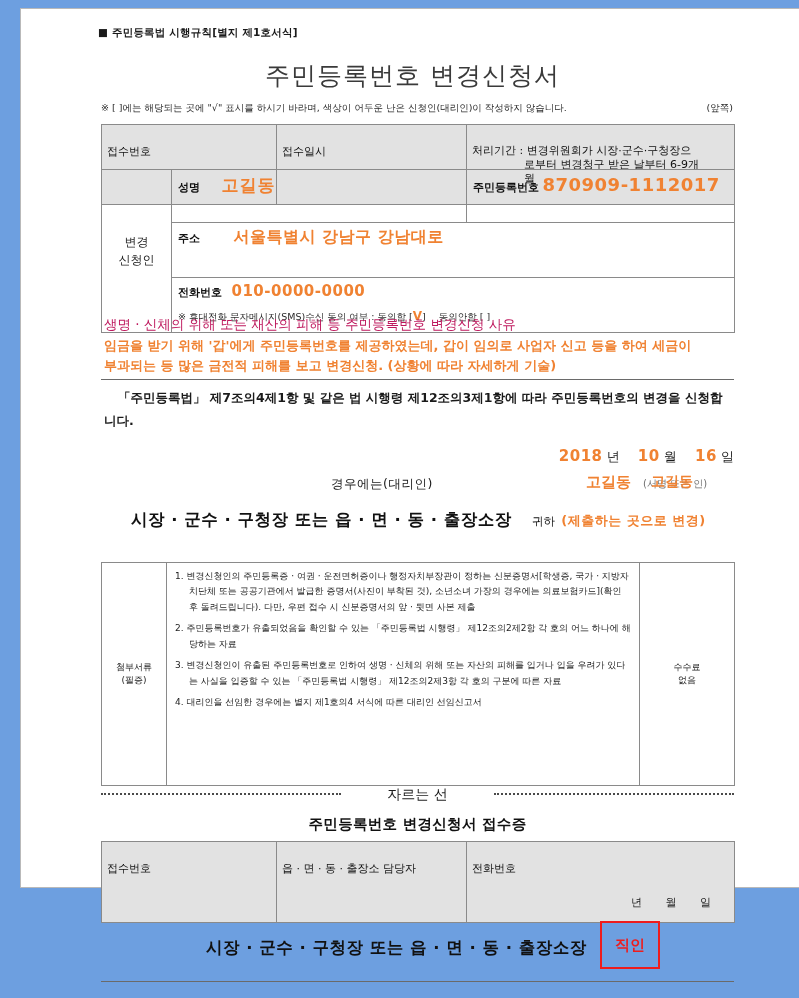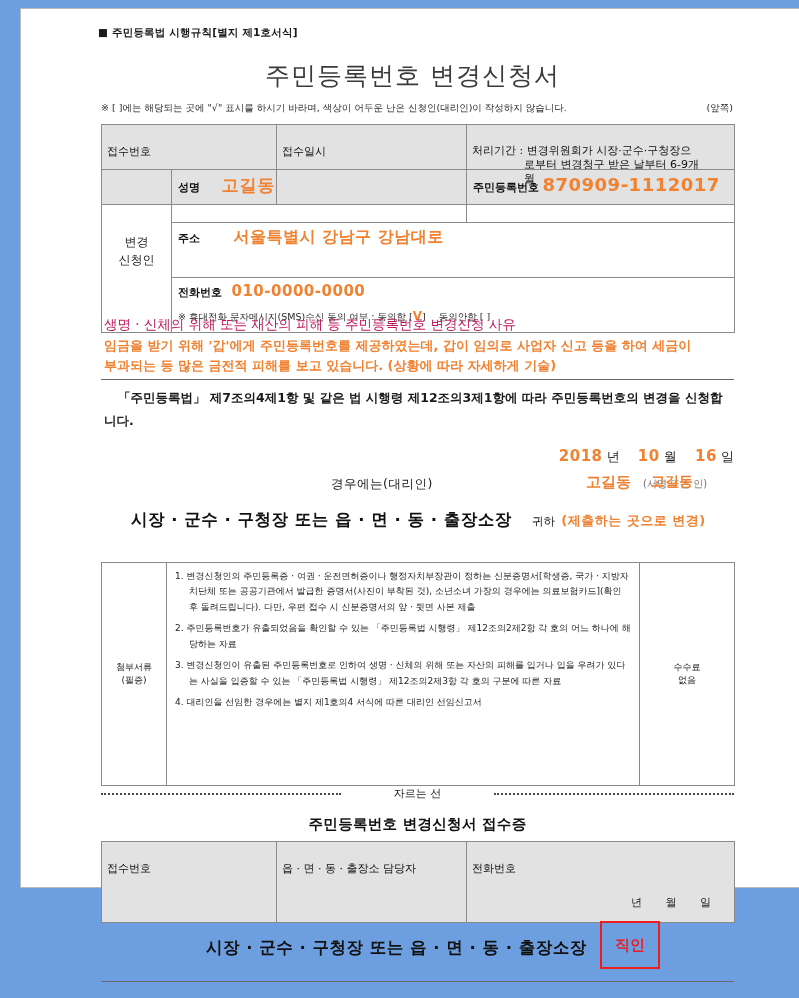--- a/index.html
+++ b/index.html
@@ -242,21 +242,21 @@
     border-top: 2px dotted #4a4a4a;
     height: 0;
   }
   .cut-dash.left { left: 0; width: 240px; }
   .cut-dash.right { left: 393px; width: 240px; }
   .cut-text {
     position: absolute;
     left: 0; top: 0;
     width: 633px;
     text-align: center;
-    font-size: 11px;
+    font-size: 14px;
     color: #1a1a1a;
   }
   .receipt-title {
     position: absolute;
     left: 0; top: 806px;
     width: 793px;
     text-align: center;
     font-size: 14.5px;
     font-weight: bold;
     color: #111;
@@ -376,21 +376,21 @@
             <span style="margin-left:10px">동의안함 [  ]</span>
           </div>
         </td>
       </tr>
     </tbody>
       </table>
 
     <div class="reason-head">생명 · 신체의 위해 또는 재산의 피해 등 주민등록번호 변경신청 사유</div>
     <div class="reason-body">
       <div>임금을 받기 위해 '갑'에게  주민등록번호를 제공하였는데, 갑이 임의로 사업자 신고 등을 하여 세금이</div>
-      <div>부과되는 등 많은 금전적 피해를 보고 있습니다. (상황에 따라 자세하게 기술)</div>
+      <div>부과되는 등 많은 금전적 피해를 보고 변경신청. (상황에 따라 자세하게 기술)</div>
     </div>
     <div class="hr-gray" style="left:80px; top:370px; width:633px;"></div>
 
     <div class="law-para">「주민등록법」 제7조의4제1항 및 같은 법 시행령 제12조의3제1항에 따라 주민등록번호의 변경을 신청합니다.</div>
 
     <div class="date-line">
       <span class="ink">2018</span>
       <span>년</span>
       <span class="ink" style="margin-left:14px">10</span>
       <span>월</span>

